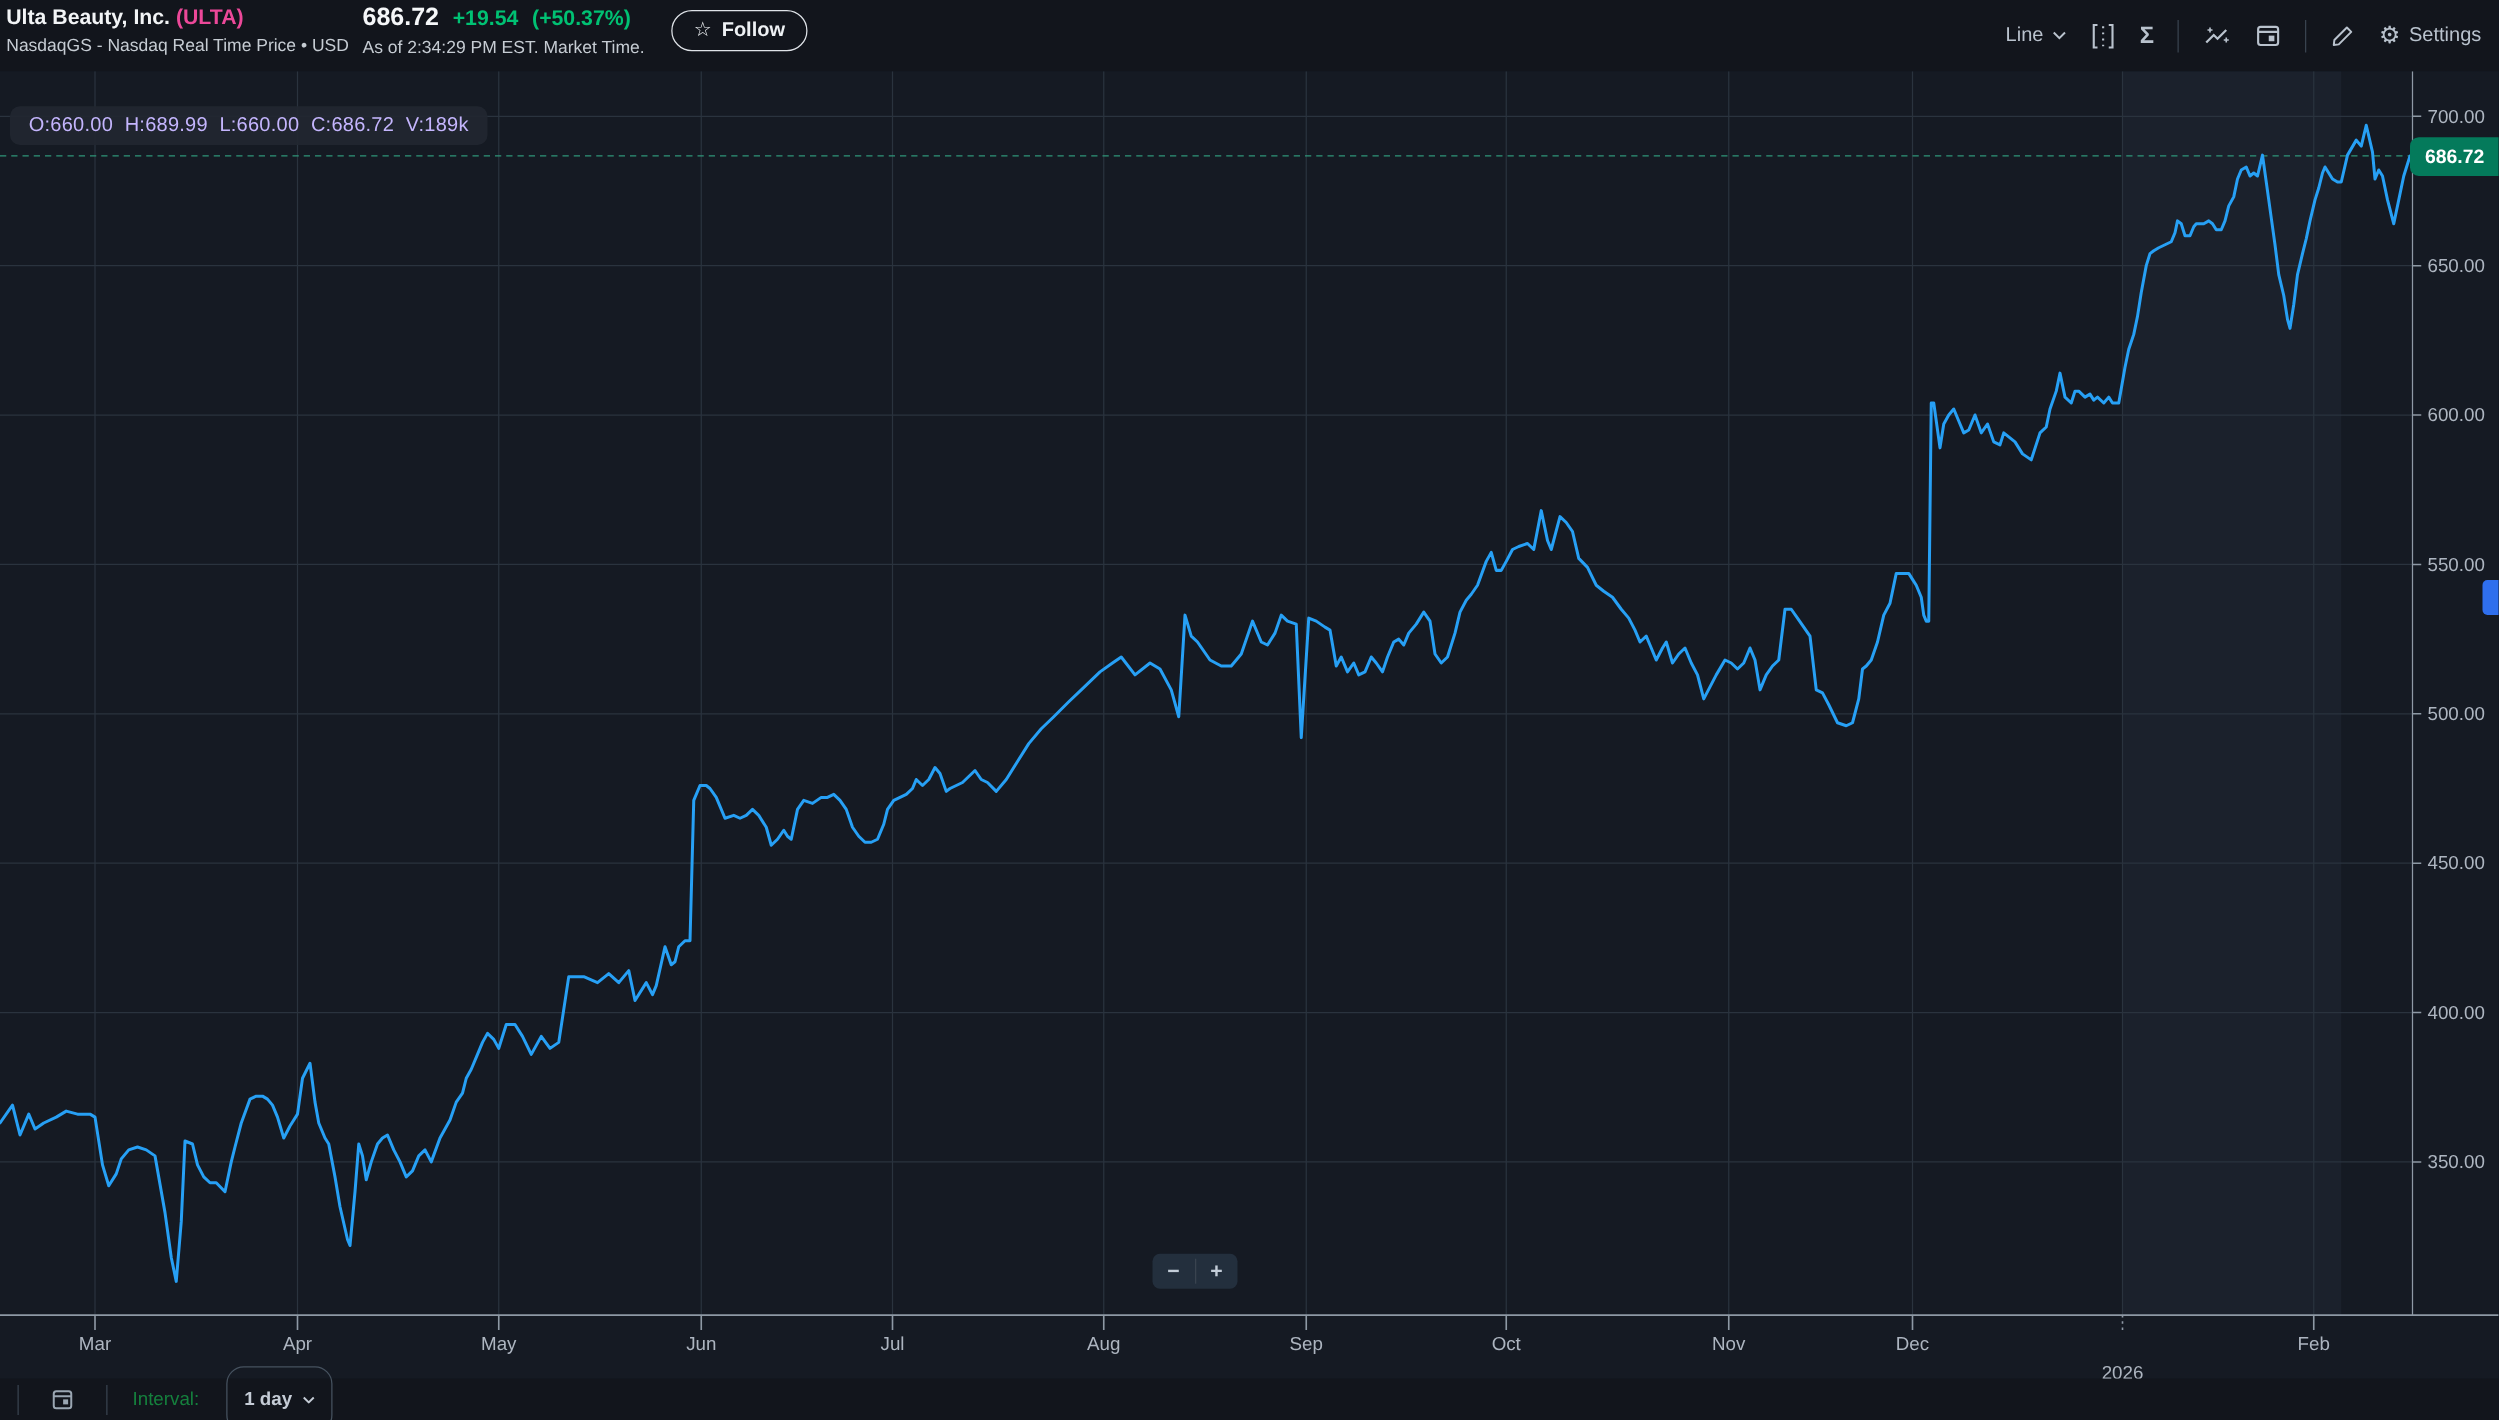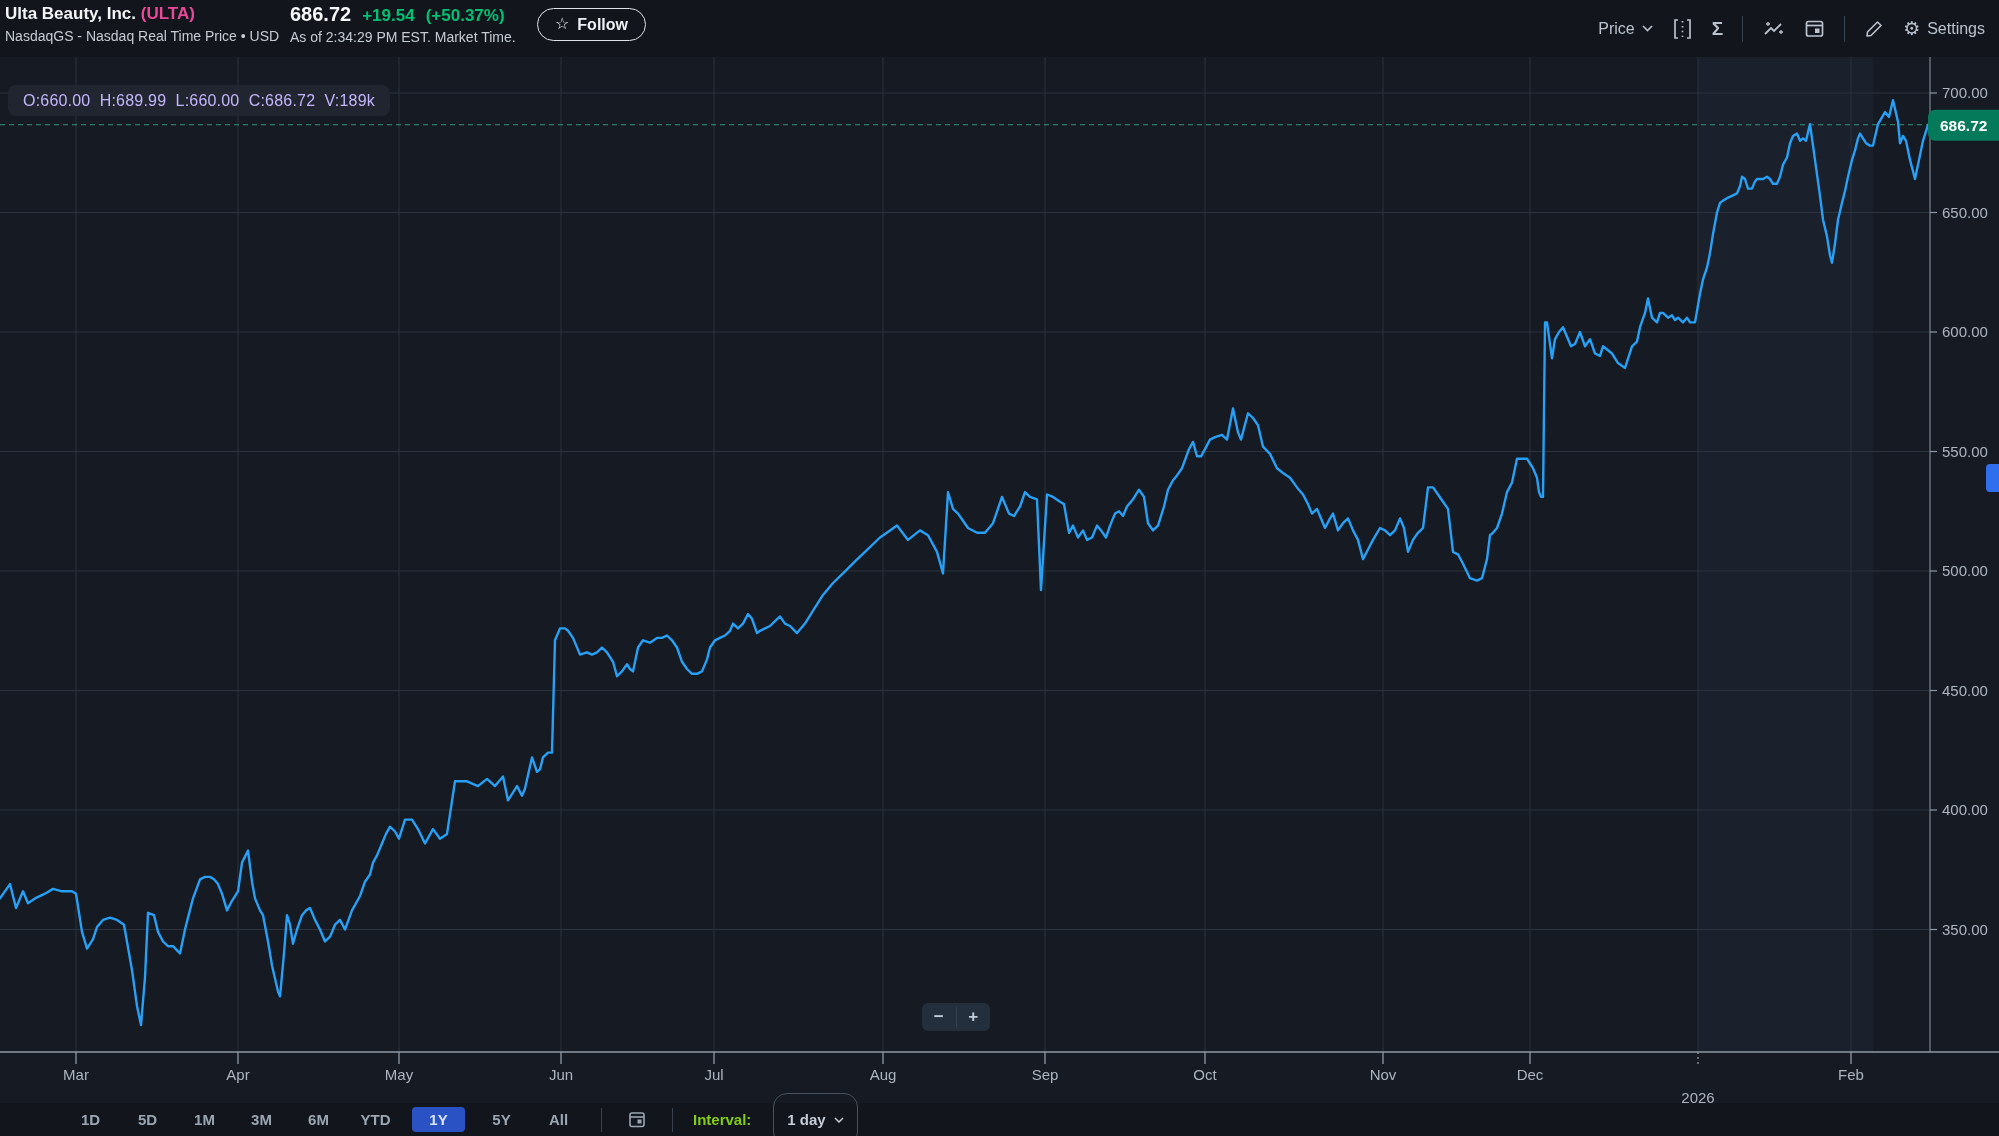--- a/index.html
+++ b/index.html
@@ -42,21 +42,21 @@
   .zoom-sep{width:1px;background:#39434f;margin:4px 0;}
 
   
   #footer{position:absolute;left:0;top:1103px;width:100%;height:33px;background:#12151c;
     display:flex;align-items:center;font-size:15px;color:#9aa6b2;}
   #ranges{display:flex;align-items:center;gap:0;padding-left:62px;}
   .range-btn{min-width:33px;text-align:center;padding:4px 12px;font-weight:700;cursor:pointer;color:#9aa6b2;}
   .range-btn.selected{background:#2b52c4;color:#d6e4ff;border-radius:4px;padding:4px 10px;margin:0 8px;}
   .f-div{width:1px;height:24px;background:#39434f;margin:0 14px;}
   #footer .cal-wrap{display:flex;align-items:center;padding:0 12px;cursor:pointer;}
-  .interval-label{font-weight:700;color:#84cc16;margin-left:6px;}
+  .interval-label{font-weight:400;color:#15803d;margin-left:6px;}
   .interval-pill{display:flex;align-items:center;gap:8px;margin-left:22px;border:1px solid #46525f;
     border-radius:14px;padding:17px 13px;color:#c5ccd6;font-weight:700;cursor:pointer;}
 </style>
 </head>
 <body>
 
 <div id="app">
 
   <div id="header">
     <div class="title-block">
@@ -76,21 +76,21 @@
       <div class="asof">As of 2:34:29 PM EST. Market Time.</div>
     </div>
 
     <button class="follow-btn">
       <span class="star">☆</span>
       <span>Follow</span>
     </button>
 
     <div class="hdr-right">
       <div class="hdr-item">
-        <span>Price</span>
+        <span>Line</span>
         <svg class="ico" width="11" height="7" viewBox="0 0 11 7">
             <polyline points="1,1 5.5,5.5 10,1" fill="none" stroke="#b9c2cd" stroke-width="1.6"></polyline>
           </svg>
       </div>
       <svg class="ico hdr-item" width="21" height="24" viewBox="0 0 21 24">
         <path d="M6 3 H3 V21 H6" fill="none" stroke="#b9c2cd" stroke-width="1.7"></path>
         <path d="M15 3 H18 V21 H15" fill="none" stroke="#b9c2cd" stroke-width="1.7"></path>
         <line x1="10.5" y1="4" x2="10.5" y2="20" stroke="#b9c2cd" stroke-width="1.7" stroke-dasharray="1.5,3.4"></line>
       </svg>
       <span class="sigma hdr-item">Σ</span>
@@ -189,31 +189,20 @@
       </svg>
     <div id="ohlc-pill">O:660.00  H:689.99  L:660.00  C:686.72  V:189k</div>
     <div id="zoom-pill">
       <div class="zoom-btn">−</div>
       <div class="zoom-sep"></div>
       <div class="zoom-btn">+</div>
     </div>
   </div>
 
   <div id="footer">
-    <div id="ranges">
-        <div class="range-btn">1D</div>
-        <div class="range-btn">5D</div>
-        <div class="range-btn">1M</div>
-        <div class="range-btn">3M</div>
-        <div class="range-btn">6M</div>
-        <div class="range-btn">YTD</div>
-        <div class="range-btn selected">1Y</div>
-        <div class="range-btn">5Y</div>
-        <div class="range-btn">All</div>
-      </div>
     <div class="f-div"></div>
     <div class="cal-wrap">
       <svg width="18" height="19" viewBox="0 0 18 19">
         <rect x="2" y="3" width="14" height="13.5" rx="2" fill="none" stroke="#9aa6b2" stroke-width="1.6"></rect>
         <line x1="2" y1="7" x2="16" y2="7" stroke="#9aa6b2" stroke-width="1.6"></line>
         <rect x="9.5" y="9.5" width="4" height="4" fill="#9aa6b2"></rect>
       </svg>
     </div>
     <div class="f-div"></div>
     <span class="interval-label">Interval:</span>

